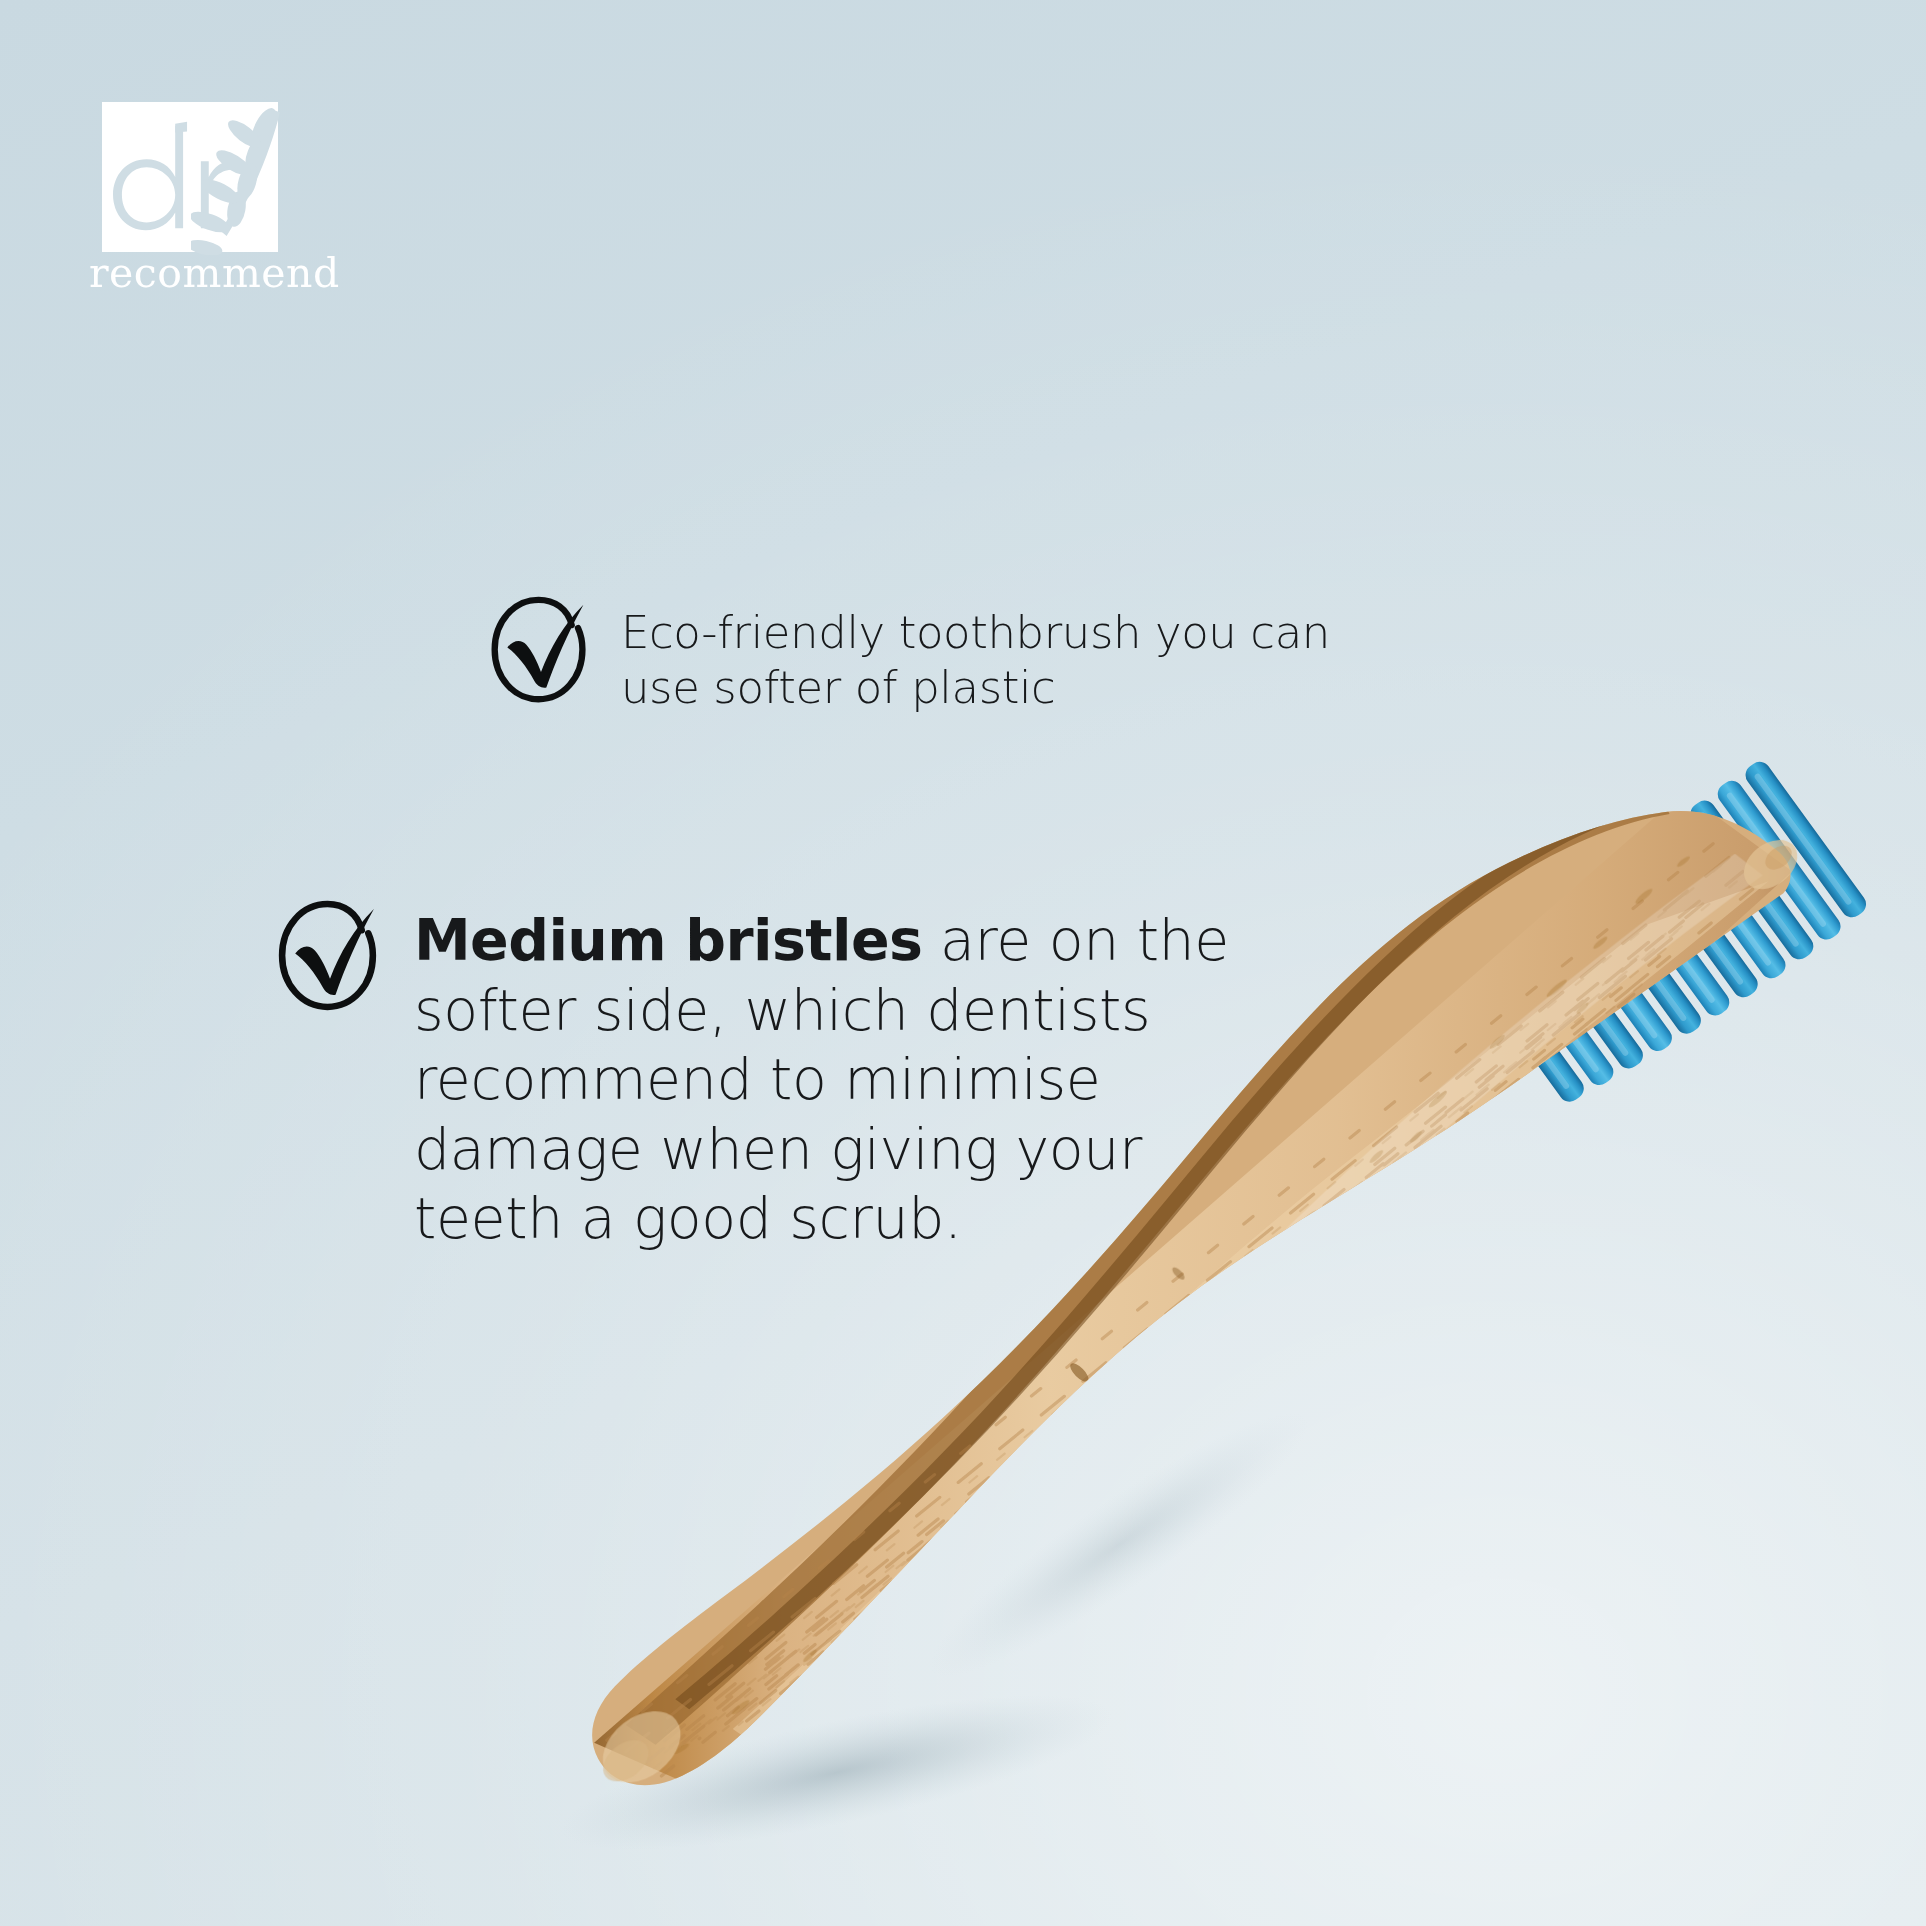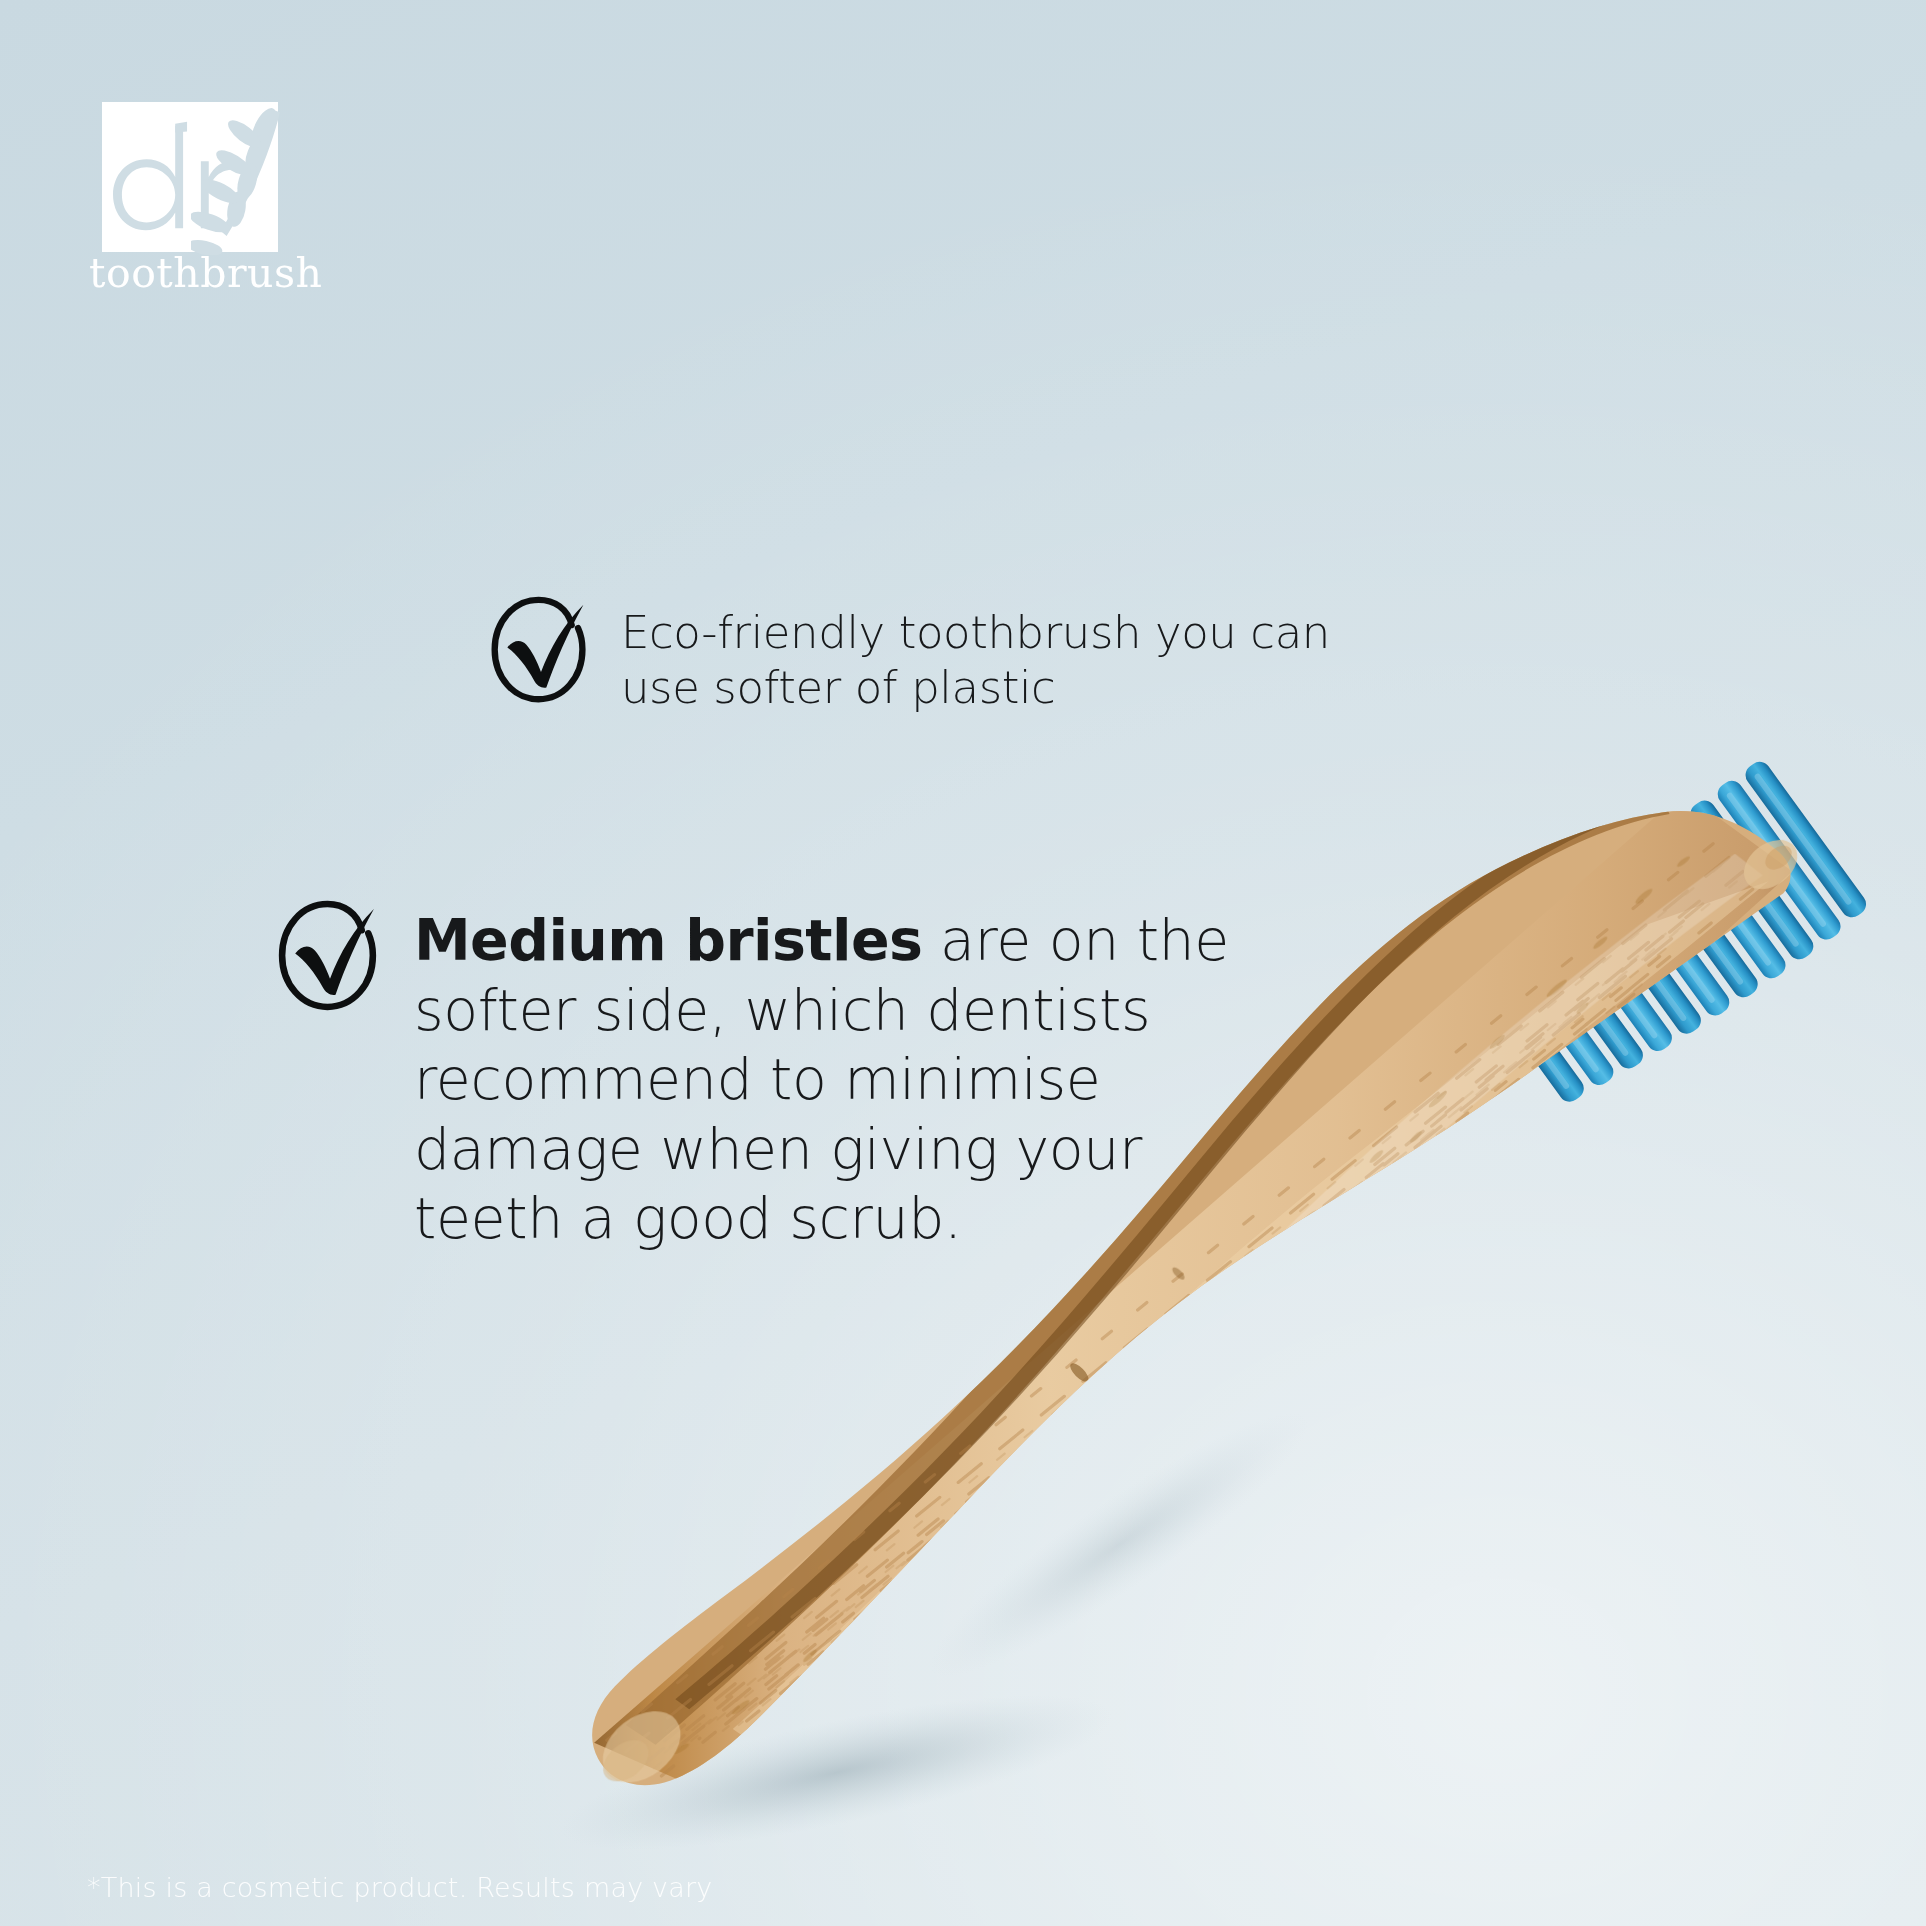--- a/index.html
+++ b/index.html
@@ -146,21 +146,21 @@
           <ellipse cx="46" cy="104" rx="9" ry="18" transform="rotate(10 46 104)"></ellipse>
 
           <ellipse cx="54" cy="28" rx="8" ry="20" transform="rotate(-52 54 28)"></ellipse>
           <ellipse cx="43" cy="57" rx="8" ry="20" transform="rotate(-58 43 57)"></ellipse>
           <ellipse cx="30" cy="86" rx="8" ry="21" transform="rotate(-63 30 86)"></ellipse>
           <ellipse cx="19" cy="117" rx="8" ry="21" transform="rotate(-70 19 117)"></ellipse>
           <ellipse cx="14" cy="143" rx="7" ry="18" transform="rotate(-78 14 143)"></ellipse>
         </g>
       </svg>
     </div>
-    <div id="logo-wordmark">toothbrush</div>
+    <div id="logo-wordmark">recommend</div>
   </div>
 
   <div class="bullet" id="bullet-1">
     <svg class="check-icon" viewBox="0 0 120 120">
       <path d="M92 34 C88 17 74 8 58 8 C33 8 13 30 13 59 C13 88 33 110 58 110 C83 110 103 88 103 59 C103 51 101.5 43.5 98.5 37" fill="none" stroke="#0d0f10" stroke-width="6.5" stroke-linecap="round"></path>
       <path d="M26 57 C32 49 40 48 45.5 54 C51 60 56.5 71 60.5 82 C70 57 84 33 104 13 C88 42 75 72 66 98 C61 99 56 96 53 90 C46 77 35 63 26 57 Z" fill="#0d0f10"></path>
     </svg>
     <div class="bullet-text">
       <span>Eco-friendly toothbrush you can use softer of plastic</span>
     </div>
@@ -376,16 +376,15 @@
       </g>
 
       <ellipse cx="648" cy="1764" rx="44" ry="30" fill="#e9cfa8" opacity="0.55" transform="rotate(-38 648 1764)"></ellipse>
       <ellipse cx="632" cy="1778" rx="26" ry="17" fill="#d8b684" opacity="0.5" transform="rotate(-38 632 1778)"></ellipse>
 
       <ellipse cx="1788" cy="873" rx="30" ry="21" fill="#e3c395" opacity="0.7" transform="rotate(-38 1788 873)"></ellipse>
       <ellipse cx="1796" cy="866" rx="15" ry="10" fill="#c99b62" opacity="0.45" transform="rotate(-38 1796 866)"></ellipse>
     </g>
   </svg>
 
-  <div id="disclaimer">*This is a cosmetic product. Results may vary</div>
 
 </div>
 
 
 </body></html>

